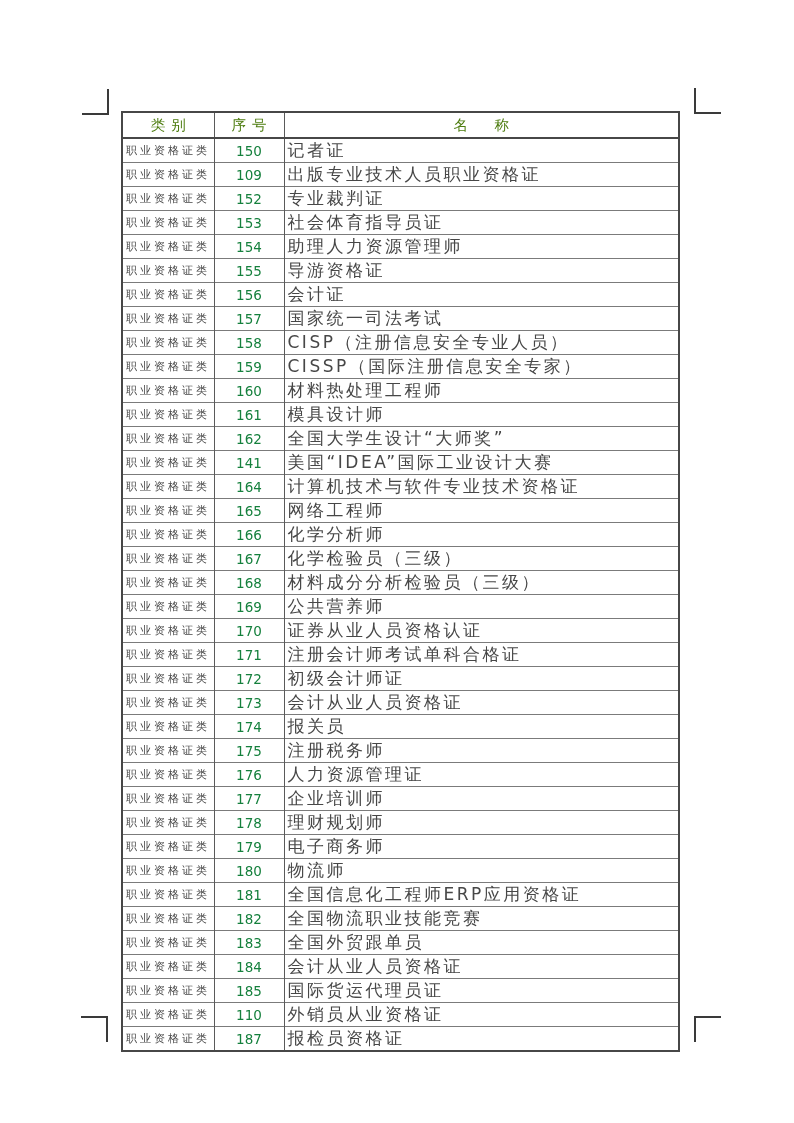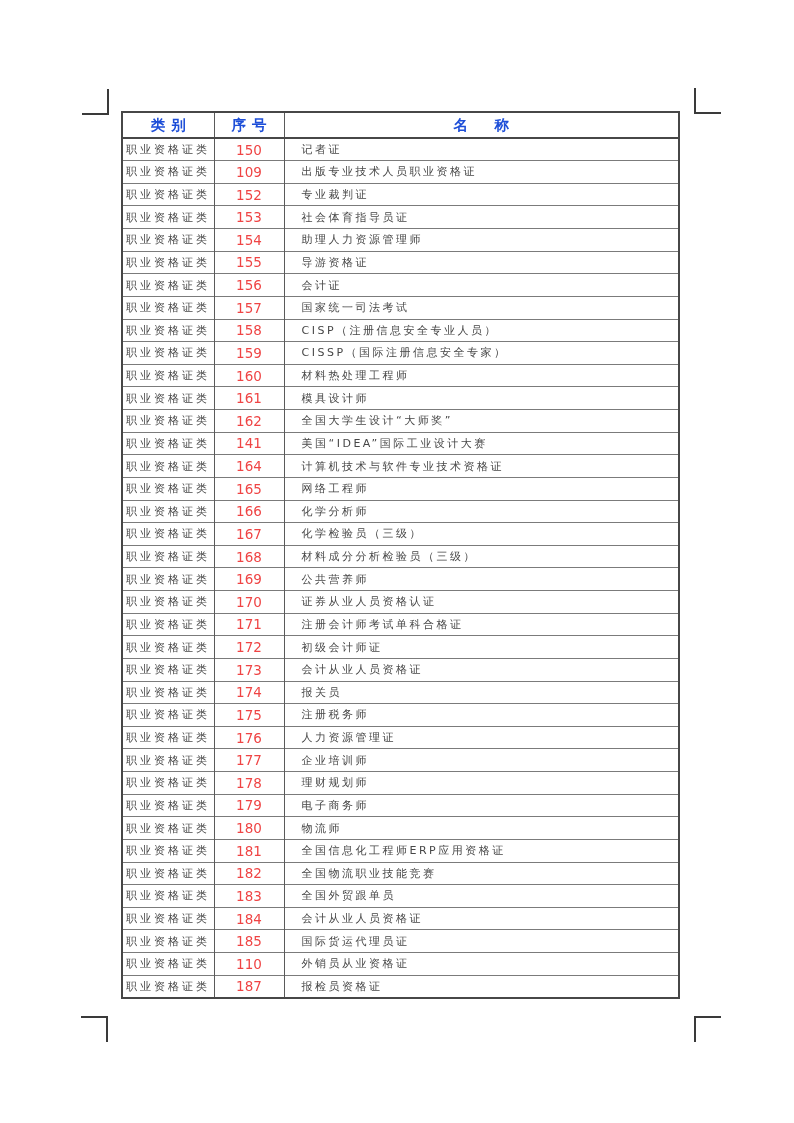--- a/index.html
+++ b/index.html
@@ -36,25 +36,25 @@
     table-layout: fixed;
     border: 2px solid #474747;
   }
   .cert-table col.c-cat { width: 92px; }
   .cert-table col.c-no  { width: 70px; }
   .cert-table col.c-nm  { width: auto; }
 
   .cert-table th {
     height: 24px;
     font-size: 14.5px;
-    font-weight: bold;
+    font-weight: normal;
     letter-spacing: 6px;
     text-indent: 6px; 
     text-align: center;
-    color: #1d4ed8;
+    color: #4d7c0f;
     border-bottom: 2px solid #474747;
     border-left: 1px solid #5a5a5a;
     padding: 0;
   }
   .cert-table th:first-child { border-left: none; }
 
   .cert-table tbody tr { height: 22.63px; }
   .cert-table td {
     border-top: 1px solid #7b7b7b;
     border-left: 1px solid #5a5a5a;
@@ -69,27 +69,27 @@
   .cert-table td.cat {
     text-align: left;
     font-size: 11px;
     letter-spacing: 3px;
     text-indent: 3px;
     color: #474747;
   }
   .cert-table td.no {
     text-align: center;
     font-size: 13.5px;
-    color: #ef4444;
+    color: #15803d;
   }
   .cert-table td.nm {
     text-align: left;
-    font-size: 11px;
+    font-size: 17px;
     letter-spacing: 2.5px;
-    padding-left: 17px;
+    padding-left: 3px;
     color: #474747;
   }
 </style>
 </head>
 <body>
 
 <div class="page">
   <div class="crop-mark tl"></div>
   <div class="crop-mark tr"></div>
   <div class="crop-mark bl"></div>

